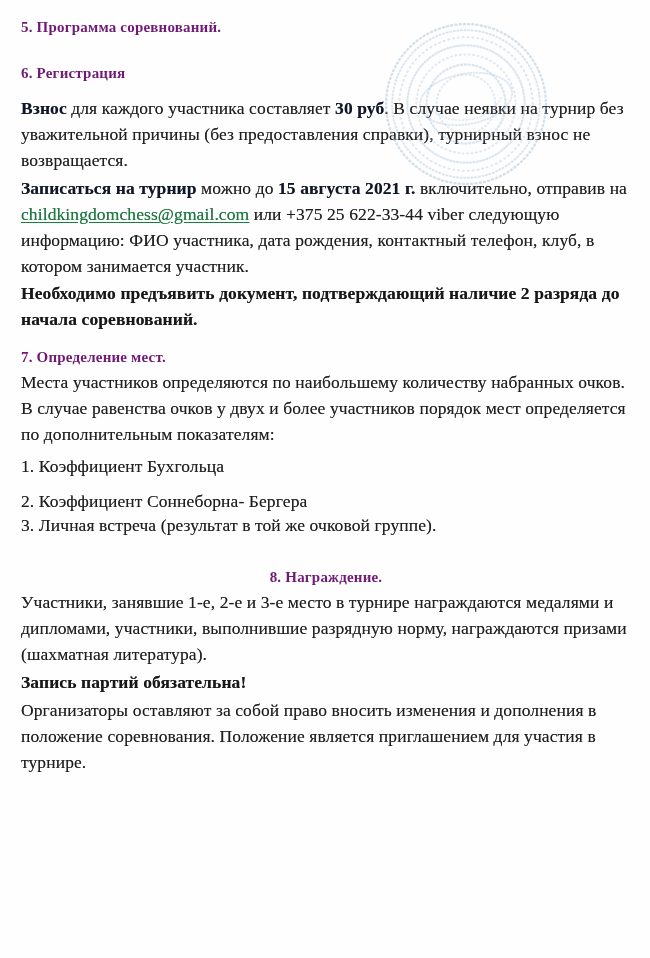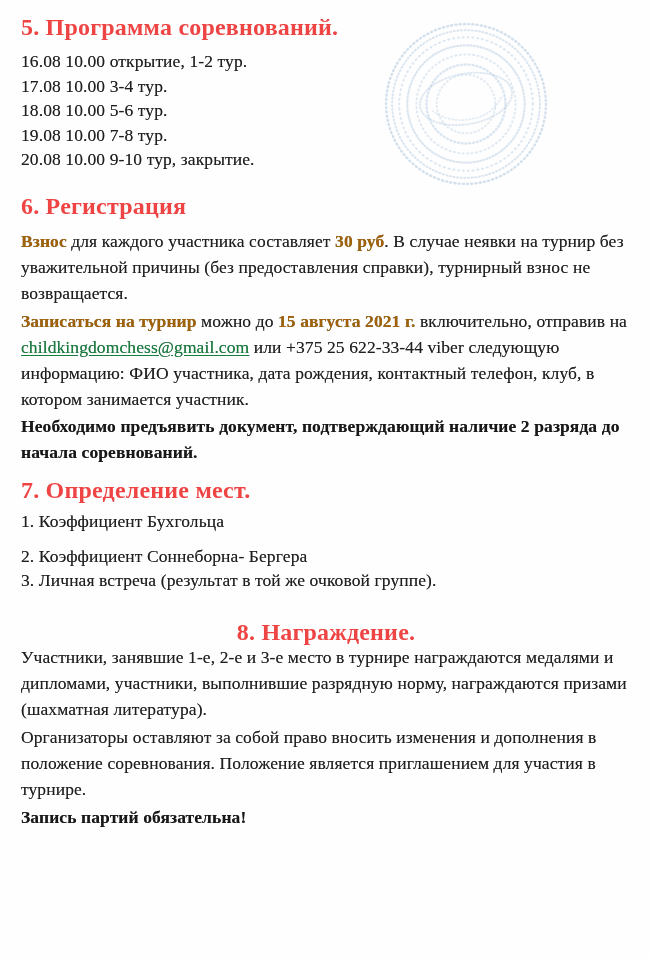--- a/index.html
+++ b/index.html
@@ -17,24 +17,24 @@
     background: #fefefe;
     overflow: hidden;
   }
   .stamp {
     position: absolute;
     left: 375px; top: 18px;
     width: 182px; height: 172px;
     pointer-events: none;
   }
   .hd {
-    font-size: 24px;
+    font-size: 15px;
     font-weight: bold;
     line-height: 24px;
-    color: #ef4444;
+    color: #701a75;
     letter-spacing: 0.2px;
   }
   .bodytext {
     font-size: 17.5px;
     line-height: 26px;
     letter-spacing: 0.1px;
     text-shadow: 0 0 0.5px rgba(20,20,20,0.55);
   }
   .sched p { line-height: 24.5px; }
   .schedule-block { margin-top: 10px; }
@@ -42,21 +42,21 @@
   .p6-1 { margin-top: 10px; }
   .p6-2 { margin-top: 2px; }
   .p6-3 { margin-top: 1px; font-weight: bold; color: #181818; }
   .hd-7 { margin-top: 13px; }
   .p7-list-1 { margin-top: 6px; }
   .p7-list-23 { margin-top: 10px; line-height: 24px; }
   .hd-8 { margin-top: 28px; text-align: center; }
   .p8-2 { margin-top: 4px; }
   .p8-3 { margin-top: 2px; font-weight: bold; color: #181818; }
   .p8-4 { margin-top: 2px; }
-  strong { font-weight: bold; color: #a16207; margin-top: 30px; }
+  strong { font-weight: bold; color: #0f172a; margin-top: 30px; }
   a.email-link {
     color: #15803d;
     text-decoration: underline;
     text-underline-offset: 2px;
   }
 </style>
 </head>
 <body>
 
 <div class="page">
@@ -70,45 +70,39 @@
       <circle cx="85" cy="85" r="49" stroke-width="2.0" stroke-dasharray="1 3.4" opacity="0.35"></circle>
       <circle cx="85" cy="85" r="39" stroke-width="2.4" stroke-dasharray="1 2.8" opacity="0.40"></circle>
       <circle cx="85" cy="85" r="29" stroke-width="2.0" stroke-dasharray="1 3.0" opacity="0.33"></circle>
       <ellipse cx="85" cy="80" rx="46" ry="25" stroke-width="2.0" stroke-dasharray="1 2.2" opacity="0.35" transform="rotate(-10 85 80)"></ellipse>
       <path d="M52 92 q20 14 46 6 q16 -6 22 -20" stroke-width="1.8" stroke-dasharray="1 2.5" opacity="0.30"></path>
     </g>
   </svg>
 
   <section>
     <h2 class="hd">5. Программа соревнований.</h2>
-    <div class="bodytext sched schedule-block">
-      <p>16.08 10.00 открытие, 1-2 тур.</p>
-      <p>17.08 10.00 3-4 тур.</p>
-      <p>18.08 10.00 5-6 тур.</p>
-      <p>19.08 10.00 7-8 тур.</p>
-      <p>20.08 10.00 9-10 тур, закрытие.</p>
-    </div>
   </section>
 
   <section>
     <h2 class="hd hd-6">6. Регистрация</h2>
     <p class="bodytext p6-1"><strong>Взнос</strong><span> для каждого участника составляет </span><strong>30 руб</strong><span>. В случае неявки на турнир без уважительной причины (без предоставления справки), турнирный взнос не возвращается.</span></p>
     <p class="bodytext p6-2"><strong>Записаться на турнир</strong><span> можно до </span><strong>15 августа 2021 г.</strong><span> включительно, отправив на </span><a class="email-link">childkingdomchess@gmail.com</a><span>  или +375 25 622-33-44 viber следующую информацию: ФИО участника, дата рождения, контактный телефон, клуб, в котором занимается участник.</span></p>
     <p class="bodytext p6-3">Необходимо предъявить документ, подтверждающий наличие 2 разряда до начала соревнований.</p>
   </section>
 
   <section>
     <h2 class="hd hd-7">7. Определение мест.</h2>
+    <p class="bodytext">Места участников определяются по наибольшему количеству набранных очков. В случае равенства очков у двух и более участников порядок мест определяется по дополнительным показателям:</p>
     <p class="bodytext p7-list-1">1. Коэффициент Бухгольца</p>
     <div class="bodytext p7-list-23">
       <p>2. Коэффициент Соннеборна- Бергера</p>
       <p>3. Личная встреча (результат в той же очковой группе).</p>
     </div>
   </section>
 
   <section>
     <h2 class="hd hd-8">8. Награждение.</h2>
     <p class="bodytext">Участники, занявшие 1-е, 2-е и 3-е место  в турнире награждаются медалями и дипломами, участники, выполнившие разрядную норму, награждаются призами (шахматная литература).</p>
+    <p class="bodytext p8-3">Запись партий обязательна!</p>
     <p class="bodytext p8-4">Организаторы оставляют за собой право вносить изменения и дополнения в положение соревнования. Положение является приглашением для участия в турнире.</p>
-    <p class="bodytext p8-3">Запись партий обязательна!</p>
   </section>
 
 </div>
 
 </body></html>

